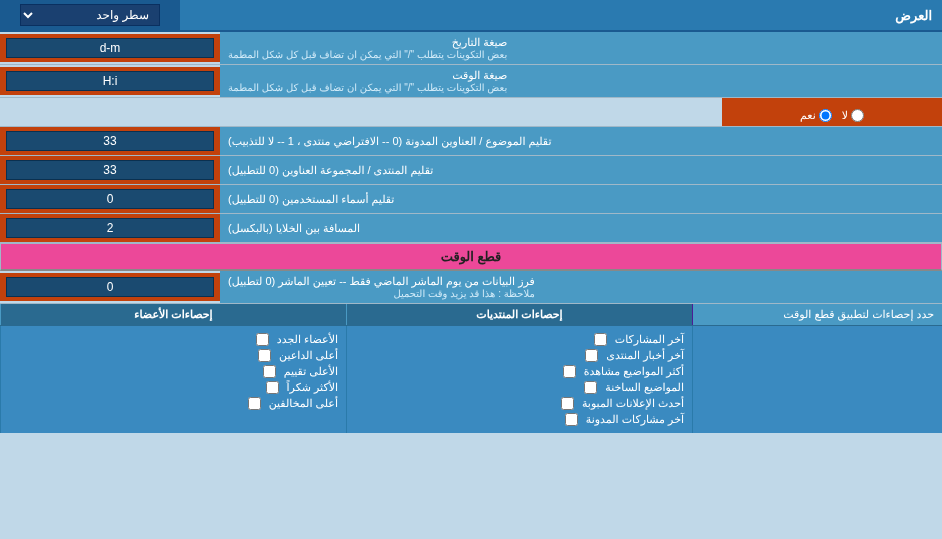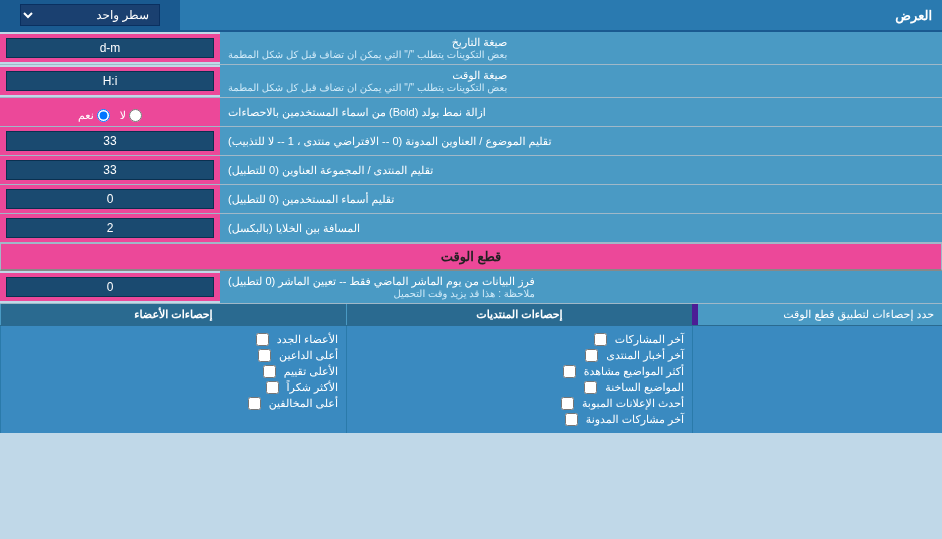--- a/index.html
+++ b/index.html
@@ -28,21 +28,21 @@
       align-items: center;
       justify-content: flex-end;
     }
     .row-label small {
       font-size: 10px;
       display: block;
       color: #d0eaf8;
     }
     .row-input {
       width: 220px;
-      background: #ec4899;
+      background: #c2410c;
       padding: 3px 6px;
       min-height: 28px;
       display: flex;
       align-items: center;
       justify-content: center;
     }
     .row-input input[type="text"] {
       width: 100%;
       background: #1a4a70;
       border: 1px solid #0a3050;
@@ -94,21 +94,21 @@
       padding: 4px;
       border-left: 1px solid #4a9ac4;
     }
     .stats-apply-label {
       background: #4a9ac4;
       color: #fff;
       font-size: 11px;
       padding: 4px 8px;
       width: 250px;
       text-align: center;
-      border-left: 6px solid #4c1d95;
+      border-left: 1px solid #4c1d95;
       display: flex;
       align-items: center;
     }
     .stats-body {
       display: flex;
       background: #3a8ac0;
     }
     .stats-body-col {
       flex: 1;
       border-left: 1px solid #2a7aaa;
@@ -190,21 +190,20 @@
       <div>صيغة الوقت</div>
       <small>بعض التكوينات يتطلب "/" التي يمكن ان تضاف قبل كل شكل المطمة</small>
     </div>
   </div>
   <div class="row-input">
     <input type="text" value="H:i" style="">
   </div>
 </div>
 
 <div class="row">
-  <div class="row-label">ازالة نمط بولد (Bold) من اسماء المستخدمين بالاحصاءات</div>
   <div class="row-input">
     <div class="radio-group">
       <label>
         <input type="radio" name="bold" value="yes" checked="" style="">
         <span>نعم</span>
       </label>
       <label>
         <input type="radio" name="bold" value="no" style="">
         <span>لا</span>
       </label>

